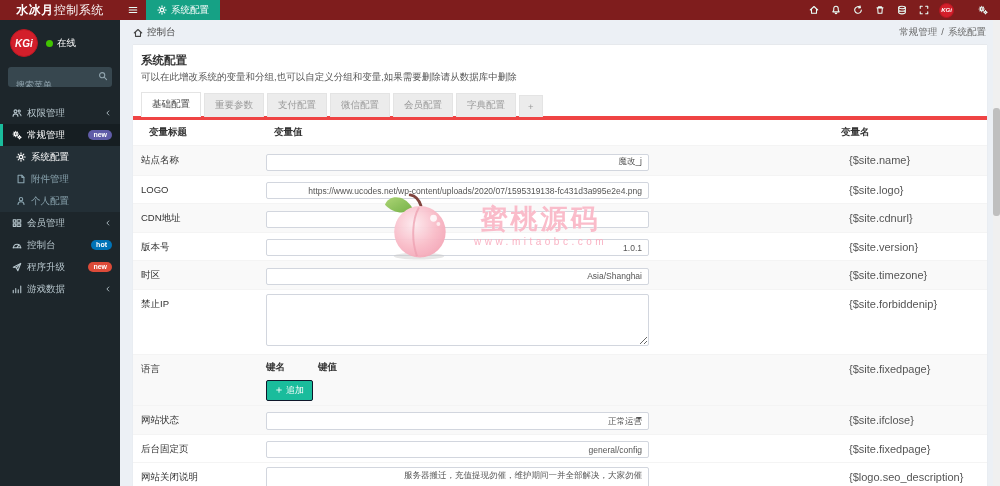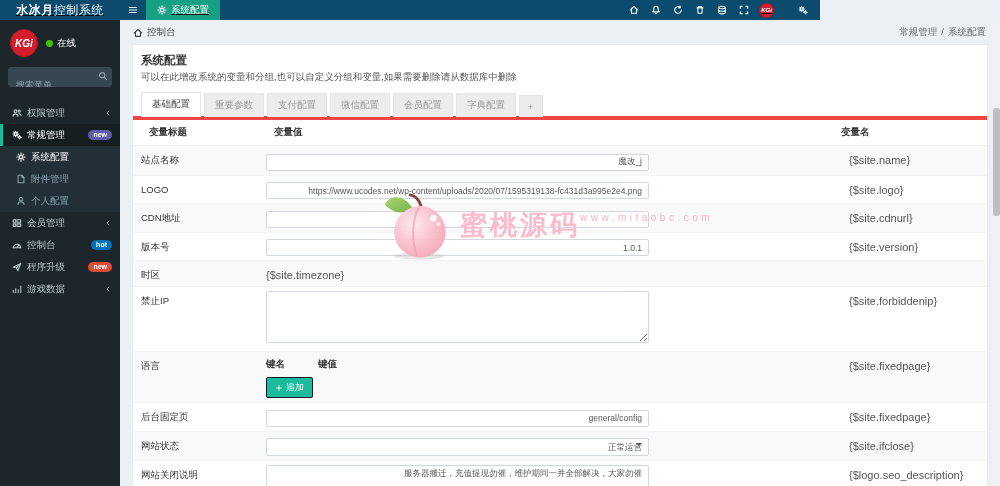--- a/index.html
+++ b/index.html
@@ -1,21 +1,21 @@
 <!DOCTYPE html>
 <html><head>
 <meta charset="utf-8">
 <style>
   * { box-sizing: border-box; margin: 0; padding: 0; }
   html, body { width: 1000px; height: 486px; overflow: hidden; background: #ecf0f5;
     font-family: "Liberation Sans", "DejaVu Sans", sans-serif; }
 
   
-  .navbar { position: absolute; top: 0; left: 0; width: 820px; height: 20px;
-    background: #0c4a6e; display: flex; align-items: stretch; z-index: 20; text-decoration: underline; }
+  .navbar { position: absolute; top: 0; left: 0; width: 1000px; height: 20px;
+    background: #7f1d1d; display: flex; align-items: stretch; z-index: 20; }
   .brand { width: 120px; color: #fff; font-size: 12px; display: flex; align-items: center;
     justify-content: center; letter-spacing: .5px; flex: none; }
   .brand b { font-weight: bold; }
   .brand span.rest { font-weight: normal; opacity: .95; }
   .nav-left { display: flex; align-items: stretch; }
   .hamburger { width: 26px; display: flex; align-items: center; justify-content: center;
     color: #eafff9; cursor: pointer; }
   .nav-tab { background: #16a185; color: #fff; font-size: 9.5px; display: flex;
     align-items: center; gap: 4px; padding: 0 11px; cursor: pointer; }
   .nav-right { margin-left: auto; display: flex; align-items: center; gap: 0;
@@ -102,21 +102,21 @@
     transparent; border-top-color: #555; pointer-events: none; }
   .kv-heads { display: flex; gap: 33px; font-size: 9.5px; font-weight: bold; color: #333;
     padding-top: 2px; }
   .kv-btn { margin-top: 6px; display: inline-flex; align-items: center; gap: 3px;
     background: #1abc9c; color: #fff; border: 1px solid #0f172a; font-size: 9px;
     border-radius: 2px; padding: 3px 8px; cursor: pointer; }
 
   
   .watermark { position: absolute; left: 382px; top: 192px; display: flex; align-items: center;
     gap: 6px; z-index: 6; pointer-events: none; opacity: .95; }
-  .wm-text { display: flex; align-items: flex-start; }
+  .wm-text { display: flex; flex-direction: column; align-items: center; margin-left: 14px; }
   .wm-title { font-size: 27px; font-weight: bold; color: #fab9c8; letter-spacing: 3px;
     line-height: 1.1; text-shadow: 0 0 1px #fff; }
   .wm-url { font-size: 10px; color: #f9aec0; letter-spacing: 3.5px; margin-top: 1px; }
 
   
   .scroll-track { position: absolute; right: 0; top: 20px; width: 7px; height: 466px;
     background: #f0f0f0; z-index: 30; }
   .scroll-thumb { position: absolute; top: 88px; left: 0; width: 7px; height: 108px;
     background: #bfbfbf; border-radius: 3px; cursor: grab; }
 
@@ -371,20 +371,21 @@
           <div class="col-value"><input class="tinput" style=""></div>
           <div class="col-var">{$site.cdnurl}</div>
         </div>
         <div class="frow">
           <div class="col-label">版本号</div>
           <div class="col-value"><input class="tinput" value="1.0.1" style=""></div>
           <div class="col-var">{$site.version}</div>
         </div>
         <div class="frow stripe">
           <div class="col-label">时区</div>
+          <div class="col-value"><input class="tinput" value="Asia/Shanghai" style=""></div>
           <div class="col-var">{$site.timezone}</div>
         </div>
         <div class="frow">
           <div class="col-label">禁止IP</div>
           <div class="col-value"><textarea class="ttextarea" style="height: 52px;"></textarea></div>
           <div class="col-var">{$site.forbiddenip}</div>
         </div>
         <div class="frow stripe">
           <div class="col-label">语言</div>
           <div class="col-value"><div class="kv-heads">
@@ -393,31 +394,31 @@
             </div><button class="kv-btn">
               <span class="icon10">
                 <svg viewBox="0 0 12 12" width="8" height="8" fill="none" stroke="currentColor" stroke-width="1.3" stroke-linecap="round" stroke-linejoin="round">
                   <path d="M6 2.5v7M2.5 6h7"></path>
                 </svg>
               </span>
               <span>追加</span>
             </button></div>
           <div class="col-var">{$site.fixedpage}</div>
         </div>
-        <div class="frow">
-          <div class="col-label">后台固定页</div>
-          <div class="col-value"><input class="tinput" value="general/config" style=""></div>
-          <div class="col-var">{$site.fixedpage}</div>
-        </div>
         <div class="frow stripe">
           <div class="col-label">网站状态</div>
           <div class="col-value">
             <div class="selwrap"><select class="tselect"><option>正常运营</option></select></div>
           </div>
           <div class="col-var">{$site.ifclose}</div>
+        </div>
+        <div class="frow">
+          <div class="col-label">后台固定页</div>
+          <div class="col-value"><input class="tinput" value="general/config" style=""></div>
+          <div class="col-var">{$site.fixedpage}</div>
         </div>
         <div class="frow">
           <div class="col-label">网站关闭说明</div>
           <div class="col-value"><textarea class="ttextarea" style="height: 50px;">服务器搬迁，充值提现勿催，维护期间一并全部解决，大家勿催</textarea></div>
           <div class="col-var">{$logo.seo_description}</div>
         </div>
       </div>
   </div>
 </div>
 

